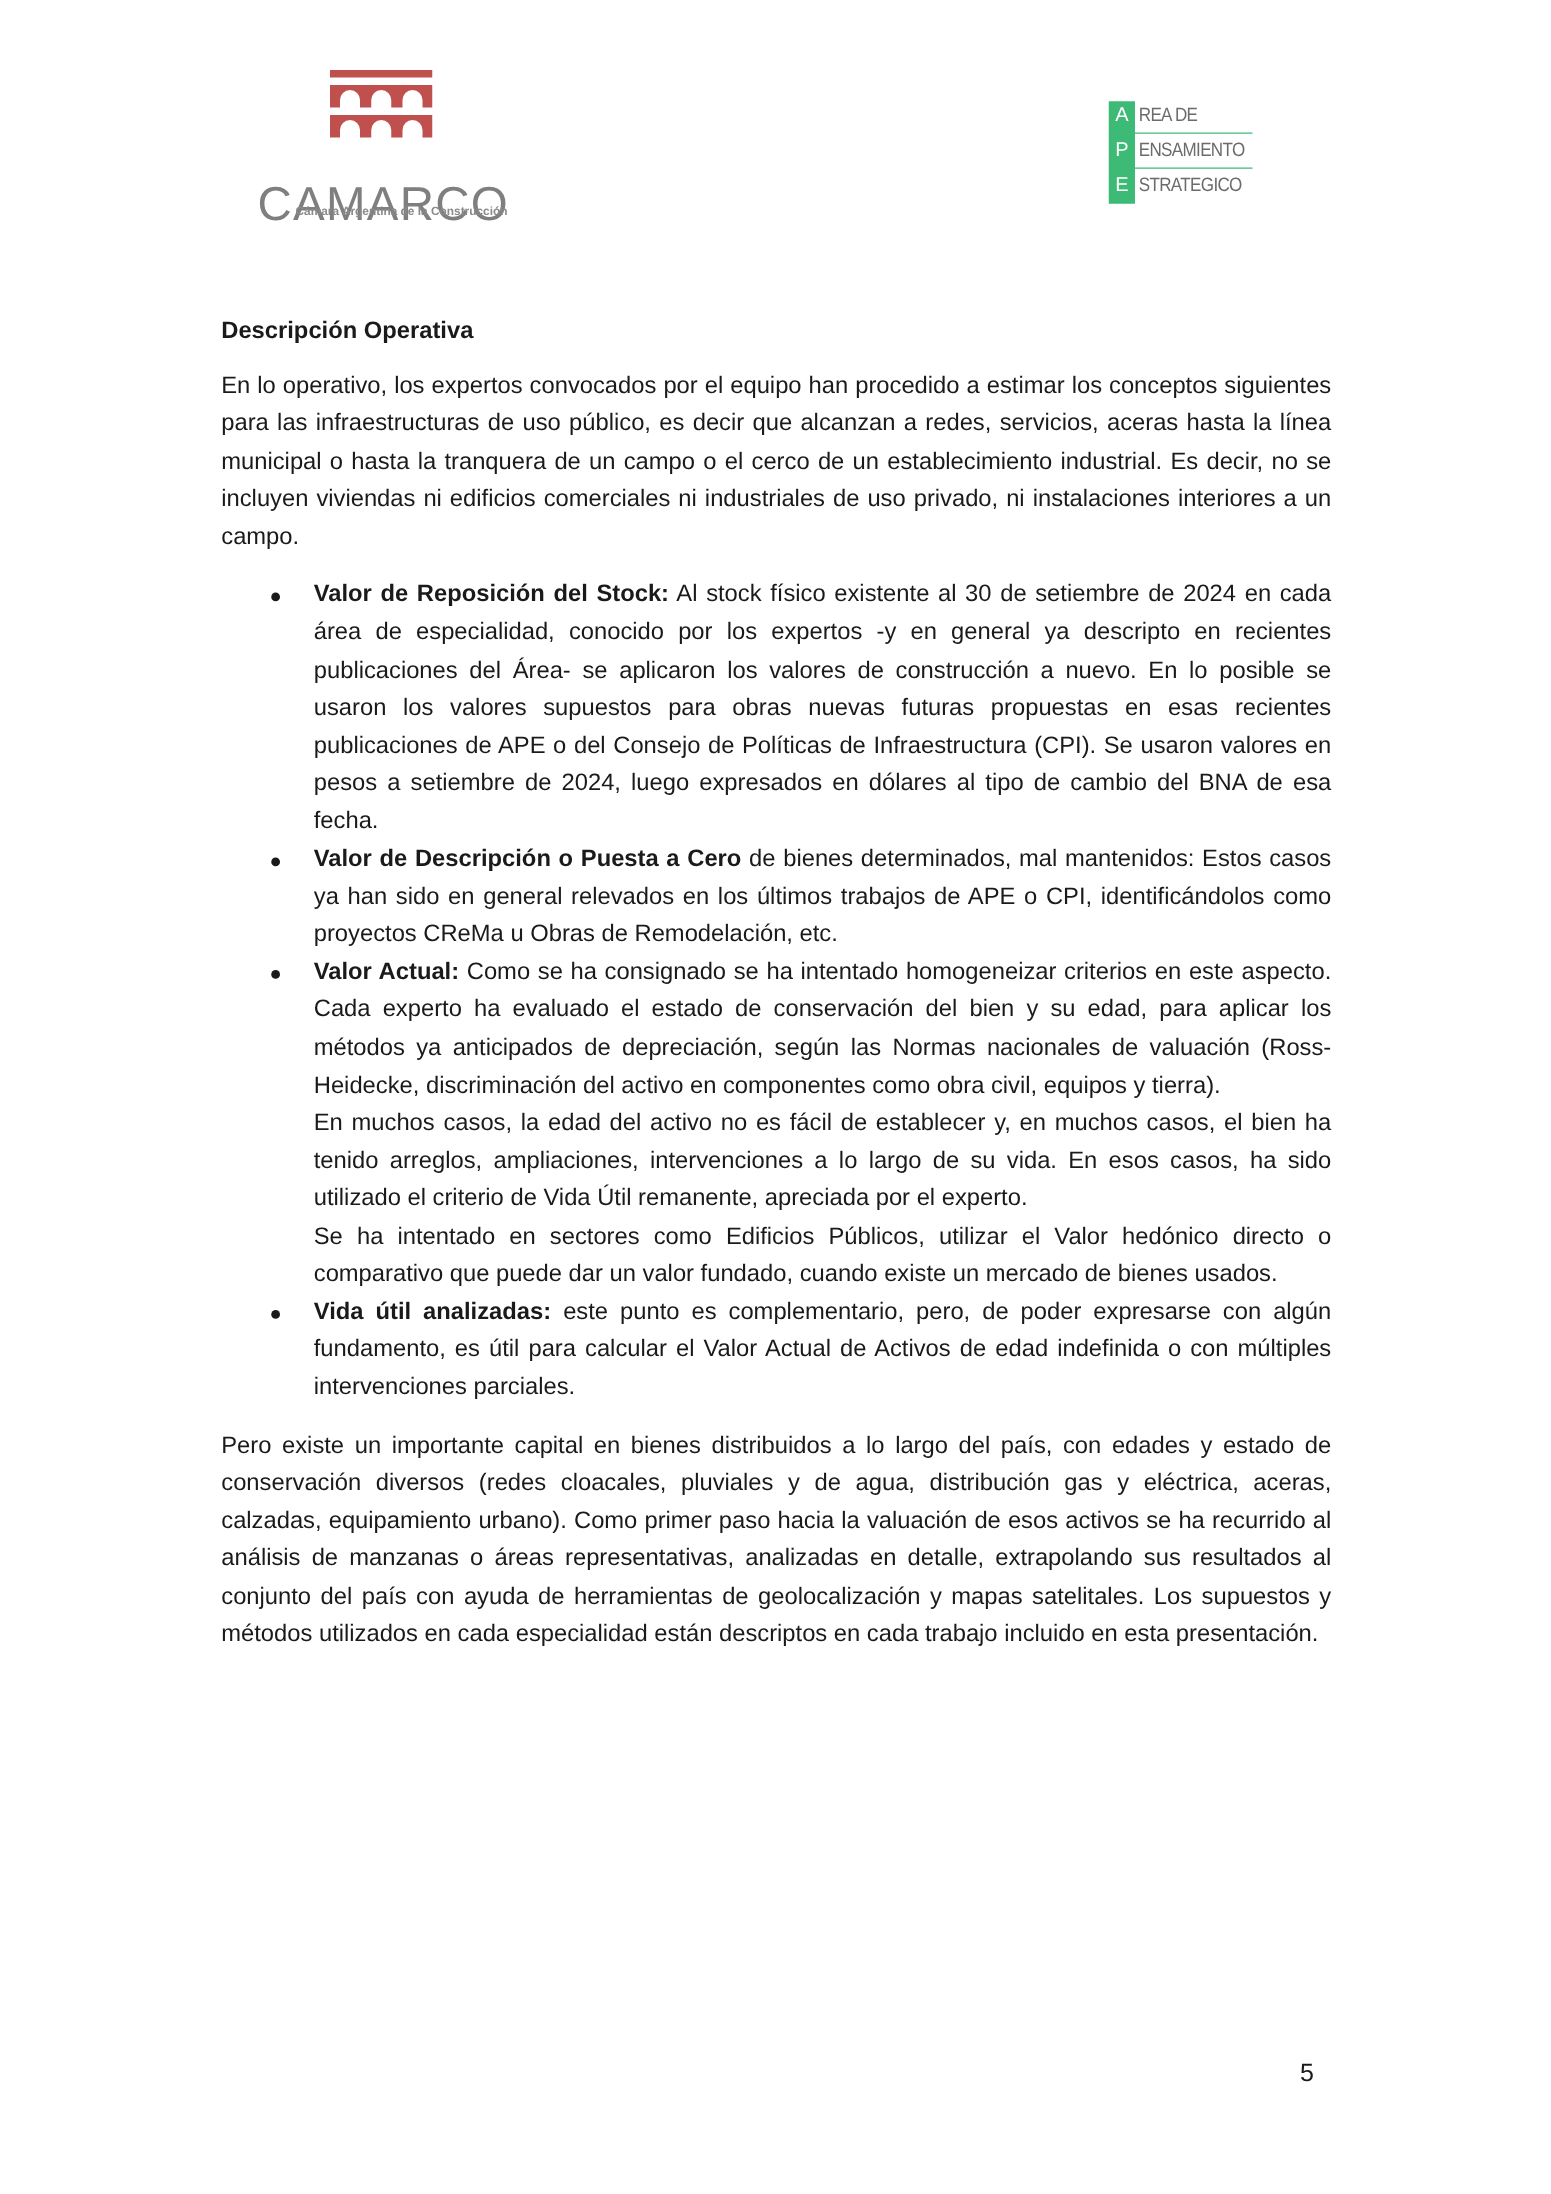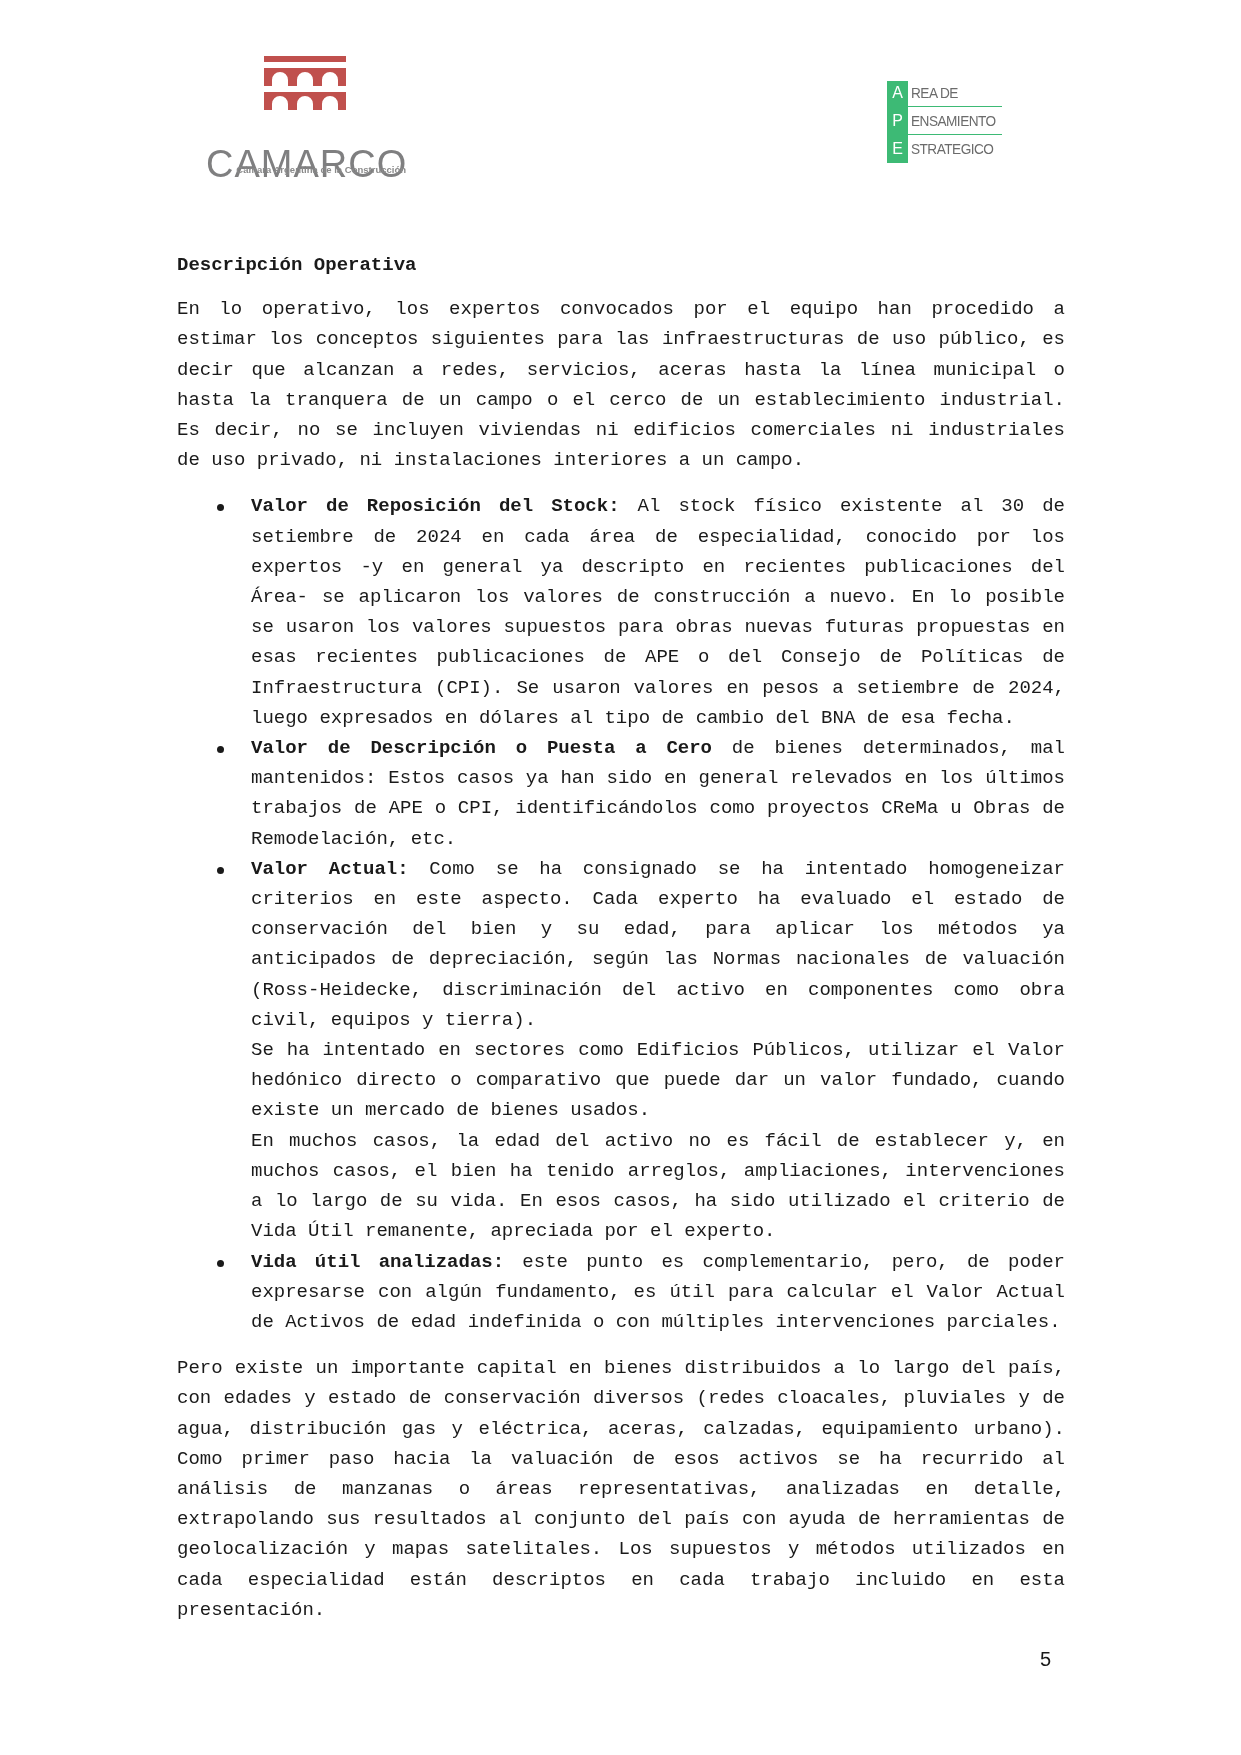--- a/index.html
+++ b/index.html
@@ -108,21 +108,21 @@
       width: 94px;
       height: 1px;
       background: #3dba75;
     }
     
     .content {
       position: absolute;
       left: 177px;
       top: 250px;
       width: 888px;
-      font-family: Liberation Mono, monospace;
+      font-family: Liberation Sans, sans-serif;
       font-size: 19px;
       line-height: 30.2px;
       color: #1a1a1a;
     }
     .heading {
       font-weight: bold;
       margin: 0 0 14px 0;
       font-size: 19px;
     }
     .para {
@@ -207,22 +207,22 @@
         <span class="bullet-dot"></span>
         <span class="bullet-term">Valor de Reposición del Stock:</span><span> Al stock físico existente al 30 de setiembre de 2024 en cada área de especialidad, conocido por los expertos -y en general ya descripto en recientes publicaciones del Área- se aplicaron los valores de construcción a nuevo. En lo posible se usaron los valores supuestos para obras nuevas futuras propuestas en esas recientes publicaciones de APE o del Consejo de Políticas de Infraestructura (CPI). Se usaron valores en pesos a setiembre de 2024, luego expresados en dólares al tipo de cambio del BNA de esa fecha.</span>
       </li>
       <li class="bullet">
         <span class="bullet-dot"></span>
         <span class="bullet-term">Valor de Descripción o Puesta a Cero</span><span> de bienes determinados, mal mantenidos: Estos casos ya han sido en general relevados en los últimos trabajos de APE o CPI, identificándolos como proyectos CReMa u Obras de Remodelación, etc.</span>
       </li>
       <li class="bullet">
         <span class="bullet-dot"></span>
         <span class="bullet-term">Valor Actual:</span><span> Como se ha consignado se ha intentado homogeneizar criterios en este aspecto. Cada experto ha evaluado el estado de conservación del bien y su edad, para aplicar los métodos ya anticipados de depreciación, según las Normas nacionales de valuación (Ross-Heidecke, discriminación del activo en componentes como obra civil, equipos y tierra).</span>
+        <span class="bullet-sub">En muchos casos, la edad del activo no es fácil de establecer y, en muchos casos, el bien ha tenido arreglos, ampliaciones, intervenciones a lo largo de su vida. En esos casos, ha sido utilizado el criterio de Vida Útil remanente, apreciada por el experto.</span>
         <span class="bullet-sub">Se ha intentado en sectores como Edificios Públicos, utilizar el Valor hedónico directo o comparativo que puede dar un valor fundado, cuando existe un mercado de bienes usados.</span>
-        <span class="bullet-sub">En muchos casos, la edad del activo no es fácil de establecer y, en muchos casos, el bien ha tenido arreglos, ampliaciones, intervenciones a lo largo de su vida. En esos casos, ha sido utilizado el criterio de Vida Útil remanente, apreciada por el experto.</span>
       </li>
       <li class="bullet">
         <span class="bullet-dot"></span>
         <span class="bullet-term">Vida útil analizadas:</span><span> este punto es complementario, pero, de poder expresarse con algún fundamento, es útil para calcular el Valor Actual de Activos de edad indefinida o con múltiples intervenciones parciales.</span>
       </li>
     </ul>
 
 
     <p class="para">Pero existe un importante capital en bienes distribuidos a lo largo del país, con edades y estado de conservación diversos (redes cloacales, pluviales y de agua, distribución gas y eléctrica, aceras, calzadas, equipamiento urbano). Como primer paso hacia la valuación de esos activos se ha recurrido al análisis de manzanas o áreas representativas, analizadas en detalle, extrapolando sus resultados al conjunto del país con ayuda de herramientas de geolocalización y mapas satelitales. Los supuestos y métodos utilizados en cada especialidad están descriptos en cada trabajo incluido en esta presentación.</p>
   </div>

